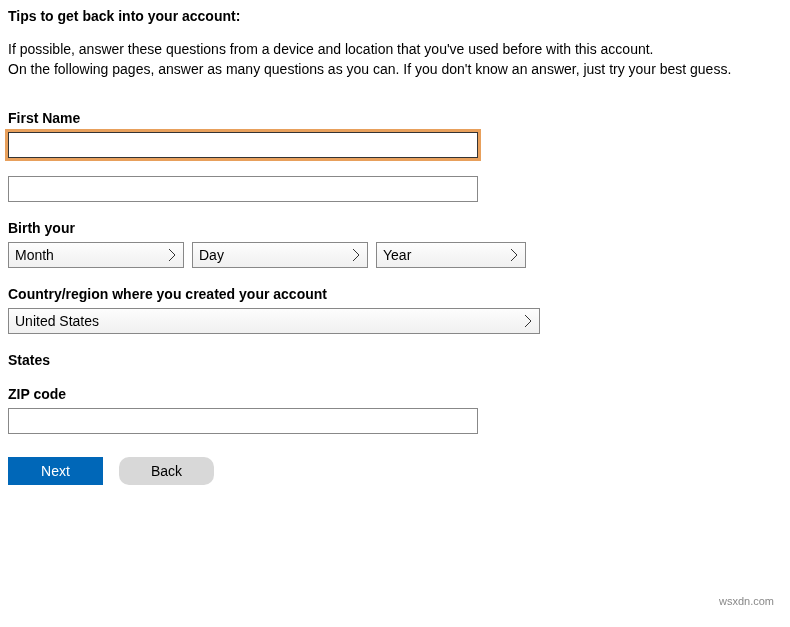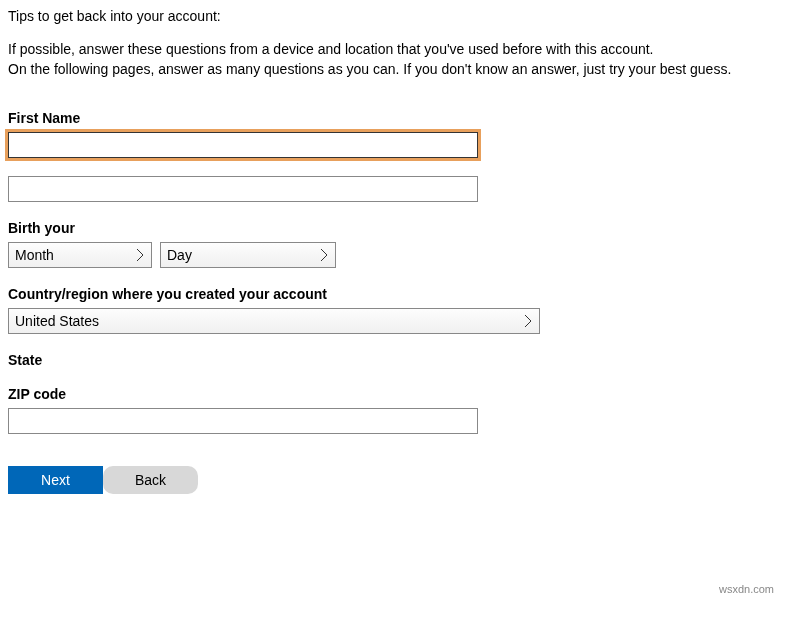--- a/index.html
+++ b/index.html
@@ -6,21 +6,21 @@
     body {
       font-family: Arial, Helvetica, sans-serif;
       font-size: 14px;
       color: #000;
       margin: 0;
       padding: 8px;
       width: 790px;
       background: #fff;
     }
     .heading {
-      font-weight: normal;
+      font-weight: bold;
       margin-bottom: 16px;
     }
     .tip-line {
       margin: 0 0 2px 0;
       line-height: 1.3;
     }
     .tips-block { margin-bottom: 32px; }
     .field-label {
       font-weight: bold;
       margin: 0 0 6px 0;
@@ -62,26 +62,26 @@
       transform: translateY(-50%);
       pointer-events: none;
       width: 8px; height: 12px;
       background:
         linear-gradient(45deg, transparent 45%, #333 45%, #333 55%, transparent 55%),
         linear-gradient(-45deg, transparent 45%, #333 45%, #333 55%, transparent 55%);
       background-size: 6px 6px, 6px 6px;
       background-position: 1px 0px, 1px 6px;
       background-repeat: no-repeat;
     }
-    .select.month { width: 144px; }
+    .select.month { width: 176px; }
     .select.day   { width: 176px; }
     .select.year  { width: 150px; }
     .select.wide  { width: 532px; }
     .date-row { display: flex; gap: 8px; }
-    .btn-row { margin-top: 32px; display: flex; gap: 0; }
+    .btn-row { margin-top: 23px; display: flex; gap: 16px; }
     .btn {
       width: 95px;
       height: 28px;
       border: none;
       font-size: 14px;
       cursor: pointer;
       display: inline-flex;
       align-items: center;
       justify-content: center;
     }
@@ -90,21 +90,21 @@
       color: #fff;
     }
     .btn-secondary {
       background: #d8d8d8;
       color: #000;
       border-radius: 10px;
     }
     .watermark {
       position: absolute;
       right: 8px;
-      bottom: 24px;
+      bottom: 12px;
       font-size: 11px;
       color: #888;
     }
     .page { position: relative; width: 774px; height: 611px; }
   </style>
 </head>
 <body>
 <div class="page">
 
 <div class="heading">Tips to get back into your account:</div>
@@ -121,30 +121,31 @@
 
 <div class="field-group">
   <input type="text" class="text-input" value="" style="">
 </div>
 
 <div class="field-group">
   <label class="field-label">Birth your</label>
   <div class="date-row">
     <span class="select-wrap"><select class="select month"><option>Month</option></select></span>
     <span class="select-wrap"><select class="select day"><option>Day</option></select></span>
+    <span class="select-wrap"><select class="select year"><option>Year</option></select></span>
   </div>
 </div>
 
 <div class="field-group">
   <label class="field-label">Country/region where you created your account</label>
   <span class="select-wrap"><select class="select wide"><option>United States</option></select></span>
 </div>
 
 <div class="field-group">
-  <label class="field-label">State</label>
+  <label class="field-label">States</label>
 </div>
 
 <div class="field-group">
   <label class="field-label">ZIP code</label>
   <input type="text" class="text-input" value="" style="">
 </div>
 
 
 <div class="btn-row">
   <button class="btn btn-primary">Next</button>

